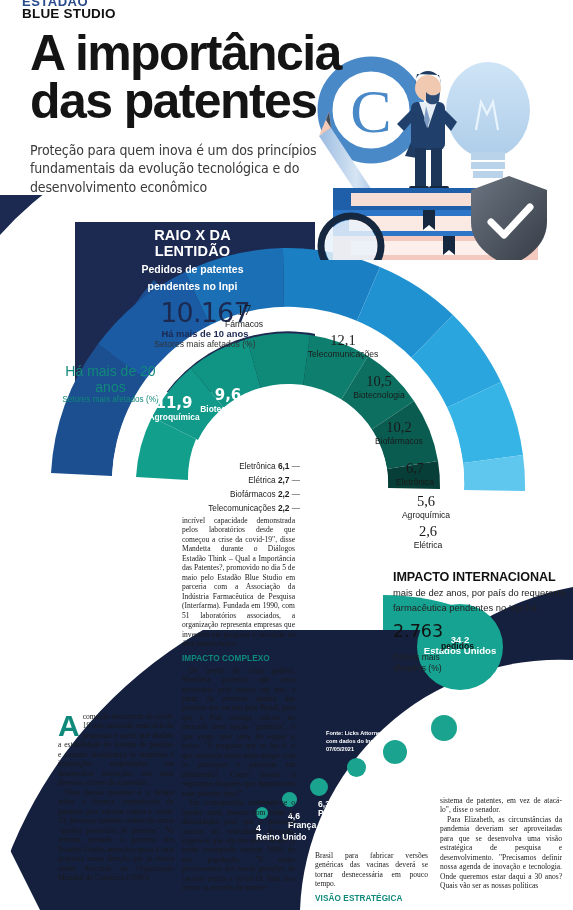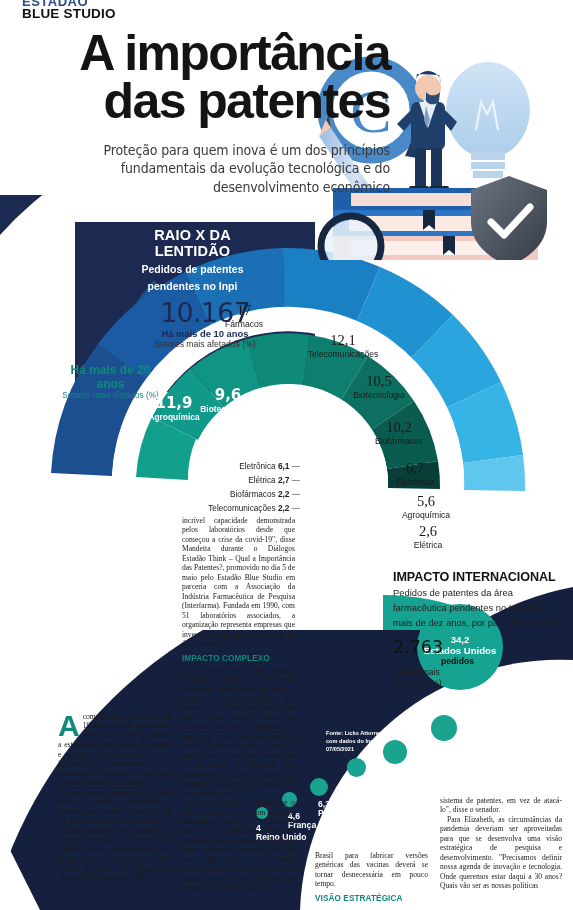--- a/index.html
+++ b/index.html
@@ -21,21 +21,21 @@
     font-size: 13px; font-weight: bold; letter-spacing: .5px;
     color: #2b4c8c; line-height: 11px;
   }
   #masthead .brand-bottom {
     font-size: 13.5px; font-weight: bold; letter-spacing: .2px;
     color: #111; line-height: 14px;
   }
 
   
   #headline {
-    position: absolute; left: 30px; top: 30px; width: 360px; z-index: 55; text-align: right;
+    position: absolute; left: 30px; top: 30px; width: 360px; z-index: 55;
   }
   #headline .title {
     font-size: 50px; font-weight: bold; line-height: .95;
     letter-spacing: -1.6px; color: #141414;
     font-family: "Liberation Sans", sans-serif;
   }
   #headline .subtitle {
     margin-top: 16px; font-size: 14px; line-height: 1.32;
     color: #3a3a3a; letter-spacing: -.15px;
     font-family: "DejaVu Sans", sans-serif;
@@ -73,21 +73,21 @@
   #rings { position: absolute; left: 0; top: 195px; width: 573px; height: 680px; z-index: 35; }
 
   
   #n10167 { position: absolute; left: 150px; top: 299px; z-index: 47; text-align: center; width: 110px; }
   #n10167 .big { font-size: 27px; color: #1c2951; letter-spacing: -.8px; line-height: 1; font-family:"DejaVu Sans",sans-serif; }
   #n10167 .m1 { font-size: 9.4px; font-weight: bold; color: #1c2951; margin-top: 2px; }
   #n10167 .m2 { font-size: 8.6px; color: #333; }
 
   #n312 { position: absolute; left: 58px; top: 362px; z-index: 47; text-align: center; width: 105px; }
   #n312 .big { font-size: 24px; color: #10897a; letter-spacing: -.6px; line-height: 1; font-family:"DejaVu Sans",sans-serif; }
-  #n312 .m1 { font-size: 12px; font-weight: bold; color: #10897a; margin-top: 1px; }
+  #n312 .m1 { font-size: 14px; font-weight: normal; color: #10897a; margin-top: 1px; }
   #n312 .m2 { font-size: 8.2px; color: #10897a; }
 
   
   .blue-lab { position: absolute; z-index: 47; text-align: center; color: #1a1a1a; }
   .blue-lab .v { font-size: 14.5px; line-height: 1; font-family:Liberation Serif, serif; }
   .blue-lab .n { font-size: 8.6px; margin-top: 1px; }
 
   
   .green-lab { position: absolute; z-index: 47; text-align: center; color: #ffffff; }
   .green-lab .v { font-size: 15px; font-weight: bold; line-height: 1; font-family:"DejaVu Sans",sans-serif; }
@@ -372,23 +372,22 @@
   <span class="dash">—</span>
 </div>
 <div class="leader-lab" style="left:160px;top:503px;width:140px;">
   <span>Telecomunicações</span>
   <b>2,2</b>
   <span class="dash">—</span>
 </div>
 
 <div id="impacto">
   <div class="ii-title">IMPACTO INTERNACIONAL</div>
-  <div class="ii-sub">Pedidos de patentes da área</div>
+  <div class="ii-sub">mais de dez anos, por país do requerente</div>
   <div class="ii-sub">farmacêutica pendentes no Inpi há</div>
-  <div class="ii-sub">mais de dez anos, por país do requerente</div>
   <div class="ii-num">2.763</div>
   <div class="ii-ped">pedidos</div>
   <div class="ii-cap">Países mais</div>
   <div class="ii-cap">afetados (%)</div>
 </div>
 
 <div class="bubble" style="left:431px;top:715px;width:26px;height:26px;"></div>
 <div class="bubble-lab" style="left:444px;top:745px;">
   <div class="v">9,1</div>
   <div class="n">Alemanha</div>

